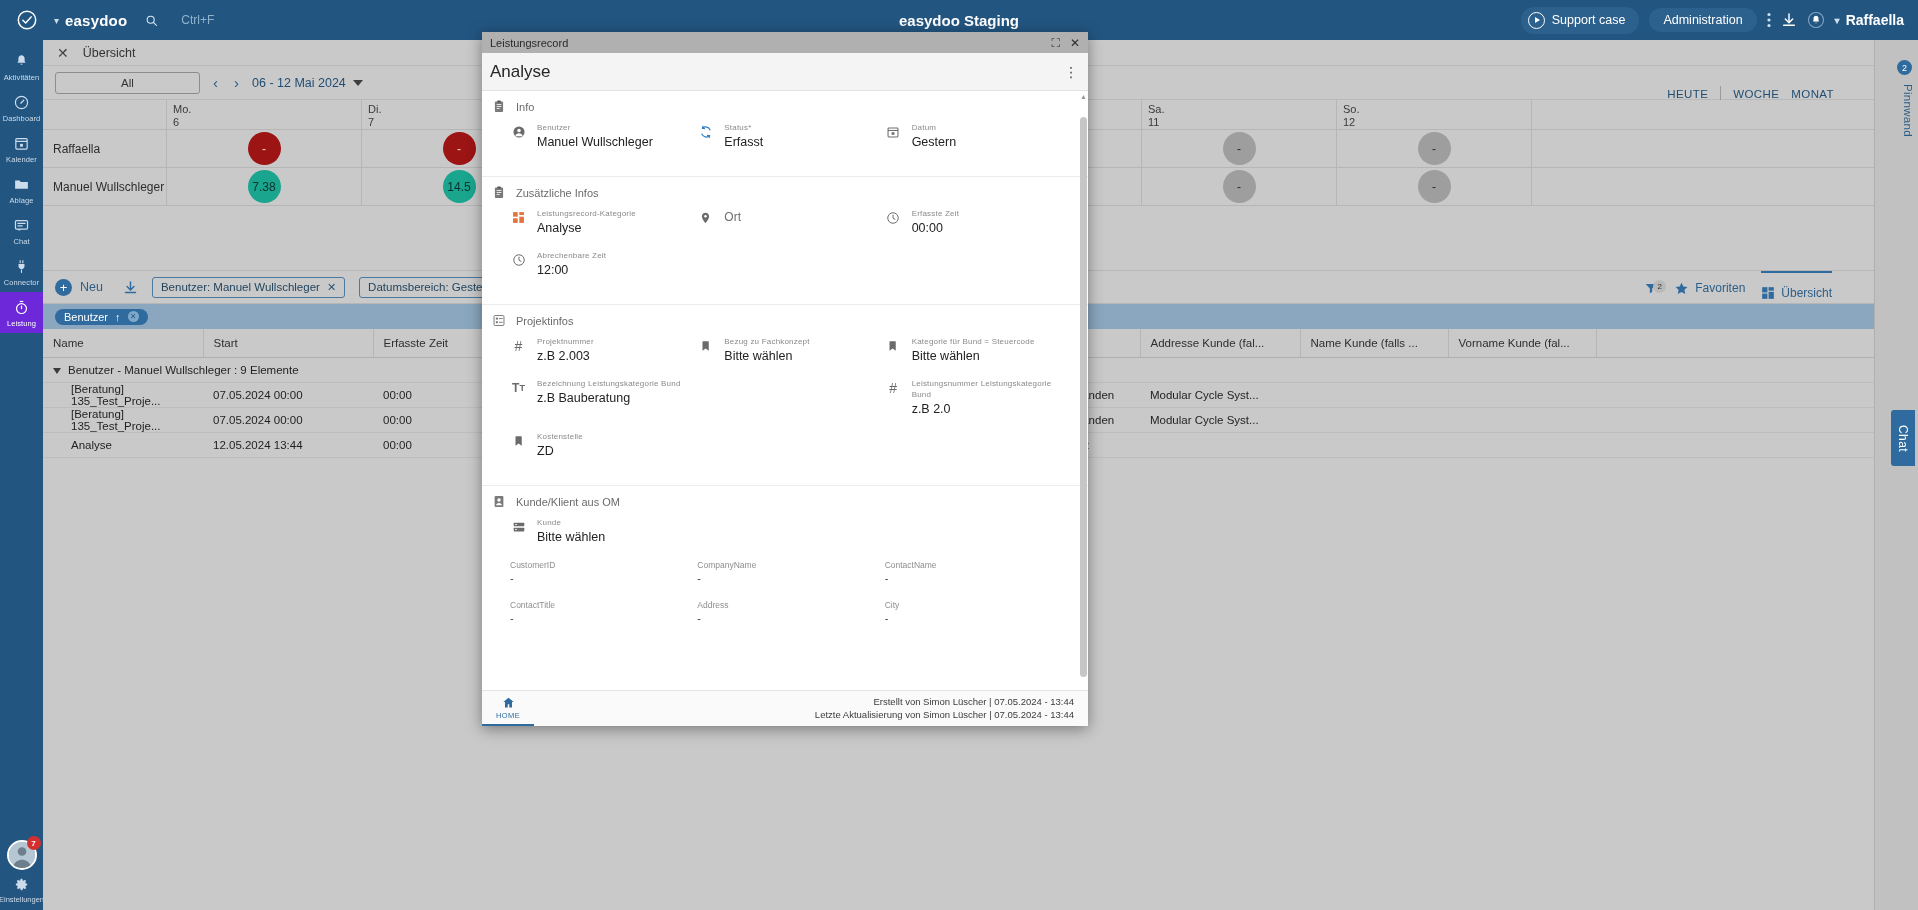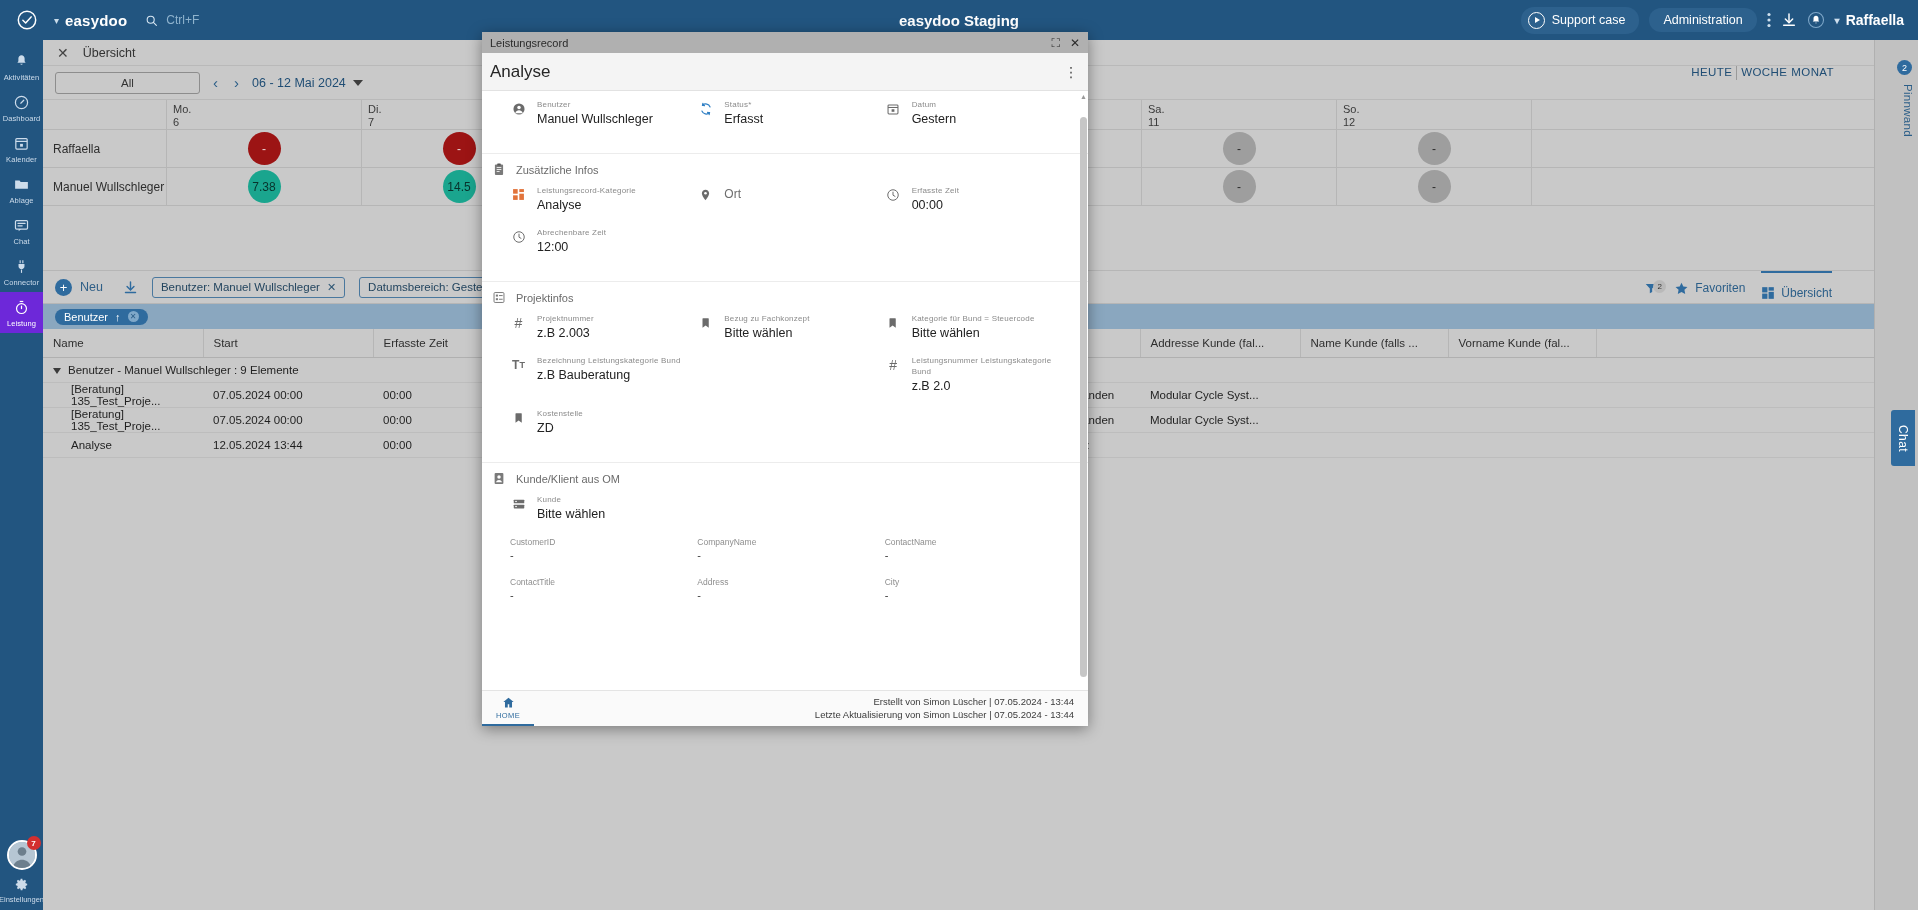--- a/index.html
+++ b/index.html
@@ -14,21 +14,21 @@
   
   .topbar {
     position: absolute; left: 0; top: 0; width: 1918px; height: 40px;
     background: #225580; display: flex; align-items: center;
     color: #ffffff; font-size: 13px;
   }
   .tb-logo { width: 54px; display: flex; align-items: center; justify-content: center; }
   .tb-logo svg { display:block; }
   .tb-caret { font-size: 10px; color: #c9dcea; margin-right: 6px; }
   .tb-brand { font-weight: bold; font-size: 15px; letter-spacing: .2px; }
-  .tb-search { display:flex; align-items:center; margin-left: 18px; gap: 8px; }
+  .tb-search { display:flex; align-items:center; margin-left: 18px; gap: 23px; }
   .tb-search .ph { color: #8fb3cd; font-size: 12px; }
   .tb-title {
     position: absolute; left: 0; right: 0; text-align: center;
     font-size: 15px; font-weight: bold; pointer-events: none;
   }
   .tb-right {
     margin-left: auto; display: flex; align-items: center; gap: 10px;
     padding-right: 14px; position: relative; z-index: 2;
   }
   .pill {
@@ -90,22 +90,22 @@
   }
   .sel-all {
     width: 145px; height: 22px; border: 1px solid #8d8d8d; background: #c9c9c9;
     border-radius: 3px; font-size: 11.5px; color: #333;
     display:flex;align-items:center;justify-content:center;
   }
   .nav-arrow { color:#2b5e88; font-size: 15px; cursor: pointer; padding: 0 3px; }
   .date-range { color: #1f4d74; font-size: 12.5px; display:flex; align-items:center; gap:7px;}
   .tri-down { width:0;height:0;border-left:5px solid transparent;border-right:5px solid transparent;border-top:6px solid #3d3d3d;}
   .viewbtns {
-    position:absolute; right: 40px; top: 0; height:34px; display:flex; align-items:flex-start;
-    gap: 4px; font-size: 11.5px; color:#1f4d74; letter-spacing:.4px;
+    position:absolute; right: 40px; top: 0; height:34px; display:flex; align-items:flex-end;
+    gap: 12px; font-size: 11.5px; color:#1f4d74; letter-spacing:.4px;
   }
   .vb-sep { width:1px;height:14px;background:#9a9a9a; }
 
   
   .calgrid { position: relative; width: 1831px; }
   .cal-row { display:flex; border-bottom: 1px solid #b6b6b6; }
   .cal-head-row { height: 30px; }
   .cal-cell { border-right: 1px solid #b6b6b6; position: relative; }
   .cal-namecol { width: 124px; flex: 0 0 124px; }
   .cal-daycol  { width: 195px; flex: 0 0 195px; }
@@ -617,20 +617,30 @@
 
     <div class="m-header">
       <h1>Analyse</h1>
       <span class="kebab">⋮</span>
     </div>
 
     <div class="m-body">
       <div class="m-scroll">
 
         <div class="sect">
+          <div class="sect-head">
+            <svg class="i" width="14" height="15" viewBox="0 0 24 24" fill="#7a7a7a">
+                <rect x="5" y="3.5" width="14" height="18" rx="1.6"></rect>
+                <rect x="9" y="1.6" width="6" height="3.6" rx="1" fill="#555"></rect>
+                <rect x="8" y="8" width="8" height="1.4" fill="#fff"></rect>
+                <rect x="8" y="11.3" width="8" height="1.4" fill="#fff"></rect>
+                <rect x="8" y="14.6" width="5" height="1.4" fill="#fff"></rect>
+              </svg>
+            <span class="lbl">Info</span>
+          </div>
           <div class="fields">
             <div class="field">
               <span class="ficon">
                 <svg class="i" width="14" height="14" viewBox="0 0 24 24" fill="#6b6b6b">
                     <circle cx="12" cy="12" r="9.5"></circle>
                     <circle cx="12" cy="9.6" r="3" fill="#fff"></circle>
                     <path d="M5.6 19.2c1-3.3 3.6-4.9 6.4-4.9s5.4 1.6 6.4 4.9z" fill="#fff"></path>
                   </svg>
               </span>
               <span>

